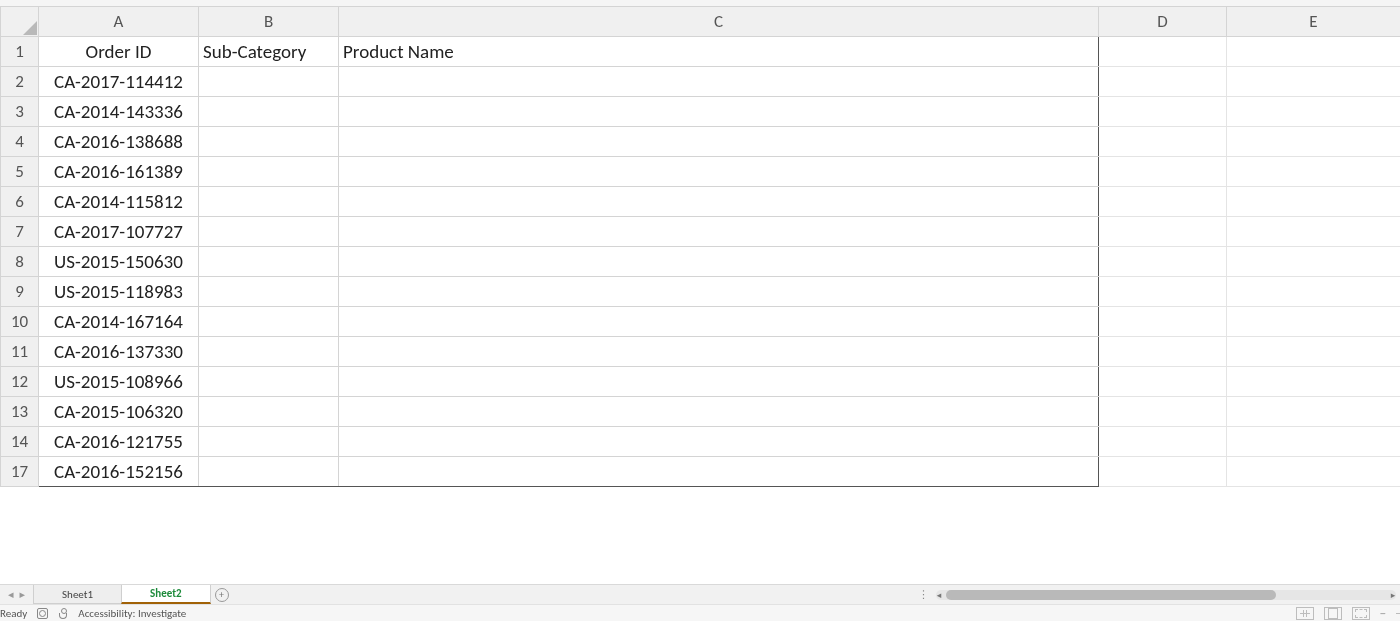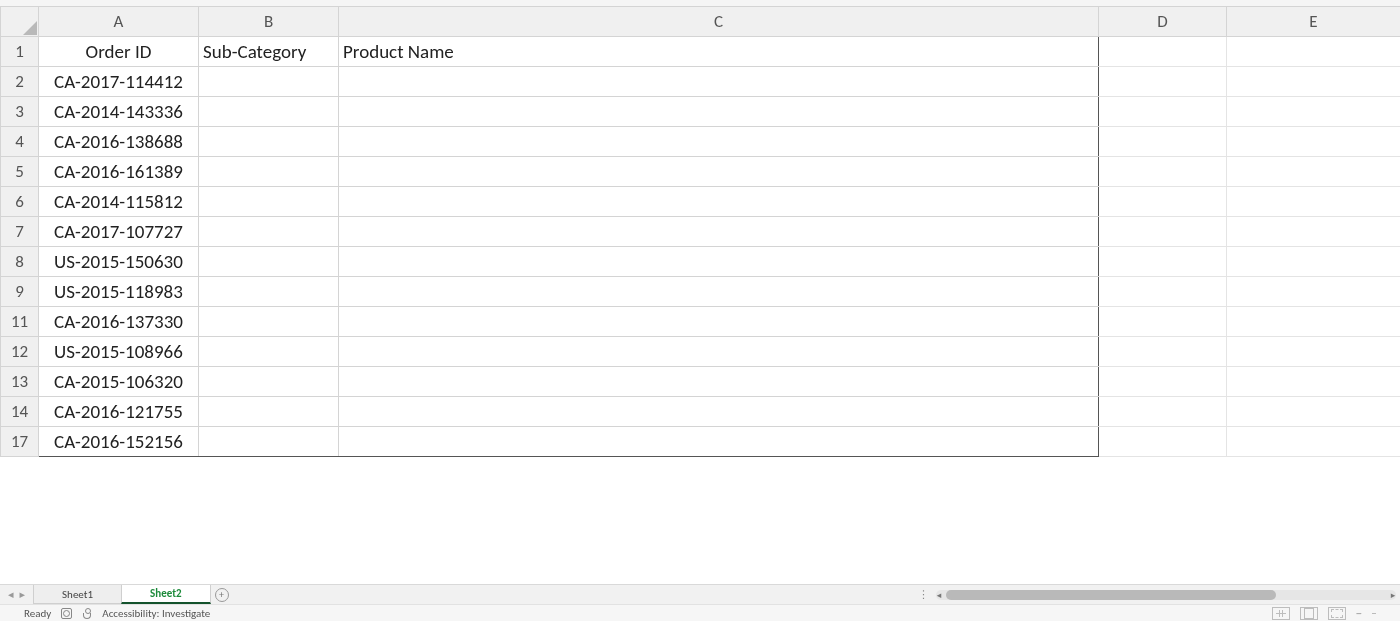--- a/index.html
+++ b/index.html
@@ -105,21 +105,21 @@
   .tab {
     padding: 0 28px;
     display: flex; align-items: center;
     border: 1px solid #cfcfcf; border-top: none;
     background: #eeeeee;
     color: #444;
     margin-right: -1px;
   }
   .tab.active {
     background: #ffffff;
-    border-bottom: 2px solid #14532d;
+    border-bottom: 2px solid #a16207;
     color: #1c8a3a;
     font-weight: 600;
   }
   .tab-add {
     display: flex; align-items: center; justify-content: center;
     width: 24px; color: #777;
     border: 1px solid transparent;
   }
   .tab-add .circ {
     width: 14px; height: 14px; border: 1px solid #999; border-radius: 50%;
@@ -153,21 +153,21 @@
   }
 
   
   .statusbar {
     position: absolute;
     left: 0; right: 0; bottom: 0; height: 17px;
     background: #f6f6f6;
     border-top: 1px solid #e2e2e2;
     display: flex; align-items: center;
     font-size: 11px; color: #555;
-    padding: 0 24px; gap: 10px;
+    padding: 0 0; gap: 10px;
   }
   .statusbar .spacer { flex: 1; }
   .viewbtn {
     width: 18px; height: 13px;
     border: 1px solid #bdbdbd;
     display:flex; align-items:center; justify-content:center;
   }
   .viewbtn.grid::before {
     content:""; width:10px; height:7px;
     background:
@@ -287,20 +287,28 @@
         </tr>
         <tr>
           <th class="rowh">9</th>
           <td class="tbl-left">US-2015-118983</td>
           <td></td>
           <td class="tbl-right"></td>
           <td class="nobord"></td>
           <td class="nobord"></td>
         </tr>
         <tr>
+          <th class="rowh">10</th>
+          <td class="tbl-left">CA-2014-167164</td>
+          <td></td>
+          <td class="tbl-right"></td>
+          <td class="nobord"></td>
+          <td class="nobord"></td>
+        </tr>
+        <tr>
           <th class="rowh">11</th>
           <td class="tbl-left">CA-2016-137330</td>
           <td></td>
           <td class="tbl-right"></td>
           <td class="nobord"></td>
           <td class="nobord"></td>
         </tr>
         <tr>
           <th class="rowh">12</th>
           <td class="tbl-left">US-2015-108966</td>

